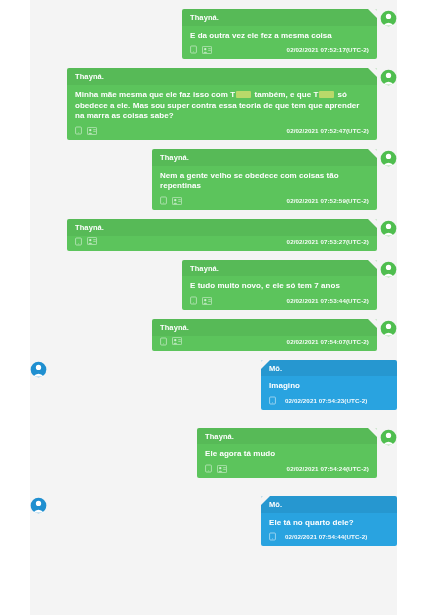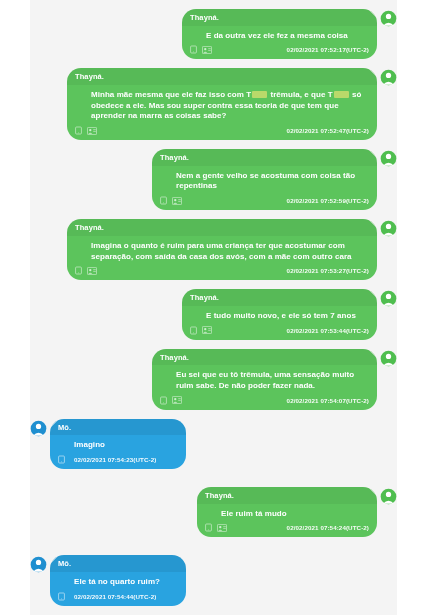--- a/index.html
+++ b/index.html
@@ -26,39 +26,39 @@
   }
 
   .msg-row {
     position: relative;
     width: 100%;
     display: flex;
     align-items: flex-start;
     margin-bottom: 9px;
   }
   .msg-row.out { justify-content: flex-end; padding-right: 0; }
-  .msg-row.in  { justify-content: flex-start; padding-left: 0; }
+  .msg-row.in  { justify-content: space-between; padding-left: 0; gap: 39px; }
 
   
   .avatar {
     width: 17px;
     height: 17px;
     border-radius: 50%;
     flex: 0 0 auto;
     position: relative;
     margin-top: 1px;
   }
   .avatar svg { display: block; width: 17px; height: 17px; }
   .avatar.green-av { margin-left: 3px; }
   .avatar.blue-av  { margin-right: 3px; }
 
   
   .bubble {
     position: relative;
-    border-radius: 14px;
+    border-radius: 2px;
     color: #ffffff;
     overflow: hidden;
     box-sizing: border-box;
   }
   .bubble.green { background: #5cc45c; }
   .bubble.blue  { background: #29a3e0; }
 
   
   .bubble.green::before {
     content: "";
@@ -86,21 +86,20 @@
     letter-spacing: 0.1px;
   }
   .bubble.blue .bubble-sender { background: rgba(0,0,0,0.07); }
 
   .bubble-body {
     font-size: 8px;
     font-weight: bold;
     line-height: 1.35;
     padding: 5px 9px 3px 8px;
     letter-spacing: 0.05px;
-    margin-left: 16px;
   }
   .bubble-body .redacted {
     display: inline-block;
     width: 15px;
     height: 7px;
     background: #b9d96a;
     vertical-align: -1px;
     margin: 0 1px;
     border-radius: 1px;
   }
@@ -165,21 +164,21 @@
           <circle cx="10" cy="10" r="9.2" fill="#4fbe4f"></circle>
           <circle cx="10" cy="7.6" r="3.1" fill="#ffffff"></circle>
           <path d="M3.6 18.4 Q10 11.4 16.4 18.4 Z" fill="#ffffff"></path>
         </svg>
     </span>
   </div>
 
   <div class="msg-row out">
     <div class="bubble green w-full">
       <div class="bubble-sender">Thayná.</div>
-      <div class="bubble-body"><span>Minha mãe mesma que ele faz isso com T</span><span class="redacted"></span><span> trêmula, e que T</span><span class="redacted"></span><span> só obedece a ele. Mas sou super contra essa teoria de que tem que aprender na marra as coisas sabe?</span></div>
+      <div class="bubble-body"><span>Minha mãe mesma que ele faz isso com T</span><span class="redacted"></span><span> também, e que T</span><span class="redacted"></span><span> só obedece a ele. Mas sou super contra essa teoria de que tem que aprender na marra as coisas sabe?</span></div>
       <div class="bubble-footer">
         <span class="footer-icons">
           <svg viewBox="0 0 12 14" width="7" height="9">
               <rect x="1" y="1" width="10" height="12" rx="1.6" fill="none" stroke="rgba(255,255,255,0.75)" stroke-width="1.1"></rect>
               <circle cx="6" cy="11" r="0.7" fill="rgba(255,255,255,0.75)"></circle>
             </svg>
           <svg viewBox="0 0 16 13" width="10" height="8">
               <rect x="0.6" y="0.6" width="14.8" height="11.8" rx="1.5" fill="none" stroke="rgba(255,255,255,0.72)" stroke-width="1.1"></rect>
               <circle cx="5.2" cy="5" r="1.9" fill="rgba(255,255,255,0.72)"></circle>
               <path d="M1.9 11 Q5.2 7.4 8.5 11 Z" fill="rgba(255,255,255,0.72)"></path>
@@ -195,21 +194,21 @@
           <circle cx="10" cy="10" r="9.2" fill="#4fbe4f"></circle>
           <circle cx="10" cy="7.6" r="3.1" fill="#ffffff"></circle>
           <path d="M3.6 18.4 Q10 11.4 16.4 18.4 Z" fill="#ffffff"></path>
         </svg>
     </span>
   </div>
 
   <div class="msg-row out">
     <div class="bubble green w-xl">
       <div class="bubble-sender">Thayná.</div>
-      <div class="bubble-body">Nem a gente velho se acostuma com coisa tão repentinas</div>
+      <div class="bubble-body">Nem a gente velho se obedece com coisas tão repentinas</div>
       <div class="bubble-footer">
         <span class="footer-icons">
           <svg viewBox="0 0 12 14" width="7" height="9">
               <rect x="1" y="1" width="10" height="12" rx="1.6" fill="none" stroke="rgba(255,255,255,0.75)" stroke-width="1.1"></rect>
               <circle cx="6" cy="11" r="0.7" fill="rgba(255,255,255,0.75)"></circle>
             </svg>
           <svg viewBox="0 0 16 13" width="10" height="8">
               <rect x="0.6" y="0.6" width="14.8" height="11.8" rx="1.5" fill="none" stroke="rgba(255,255,255,0.72)" stroke-width="1.1"></rect>
               <circle cx="5.2" cy="5" r="1.9" fill="rgba(255,255,255,0.72)"></circle>
               <path d="M1.9 11 Q5.2 7.4 8.5 11 Z" fill="rgba(255,255,255,0.72)"></path>
@@ -225,21 +224,20 @@
           <circle cx="10" cy="10" r="9.2" fill="#4fbe4f"></circle>
           <circle cx="10" cy="7.6" r="3.1" fill="#ffffff"></circle>
           <path d="M3.6 18.4 Q10 11.4 16.4 18.4 Z" fill="#ffffff"></path>
         </svg>
     </span>
   </div>
 
   <div class="msg-row out">
     <div class="bubble green w-full">
       <div class="bubble-sender">Thayná.</div>
-      <div class="bubble-body">Imagina o quanto é ruim para uma criança ter que acostumar com separação, com saída da casa dos avós, com a mãe com outro cara</div>
       <div class="bubble-footer">
         <span class="footer-icons">
           <svg viewBox="0 0 12 14" width="7" height="9">
               <rect x="1" y="1" width="10" height="12" rx="1.6" fill="none" stroke="rgba(255,255,255,0.75)" stroke-width="1.1"></rect>
               <circle cx="6" cy="11" r="0.7" fill="rgba(255,255,255,0.75)"></circle>
             </svg>
           <svg viewBox="0 0 16 13" width="10" height="8">
               <rect x="0.6" y="0.6" width="14.8" height="11.8" rx="1.5" fill="none" stroke="rgba(255,255,255,0.72)" stroke-width="1.1"></rect>
               <circle cx="5.2" cy="5" r="1.9" fill="rgba(255,255,255,0.72)"></circle>
               <path d="M1.9 11 Q5.2 7.4 8.5 11 Z" fill="rgba(255,255,255,0.72)"></path>
@@ -285,21 +283,20 @@
           <circle cx="10" cy="10" r="9.2" fill="#4fbe4f"></circle>
           <circle cx="10" cy="7.6" r="3.1" fill="#ffffff"></circle>
           <path d="M3.6 18.4 Q10 11.4 16.4 18.4 Z" fill="#ffffff"></path>
         </svg>
     </span>
   </div>
 
   <div class="msg-row out">
     <div class="bubble green w-xl">
       <div class="bubble-sender">Thayná.</div>
-      <div class="bubble-body">Eu sei que eu tô trêmula, uma sensação muito ruim sabe. De não poder fazer nada.</div>
       <div class="bubble-footer">
         <span class="footer-icons">
           <svg viewBox="0 0 12 14" width="7" height="9">
               <rect x="1" y="1" width="10" height="12" rx="1.6" fill="none" stroke="rgba(255,255,255,0.75)" stroke-width="1.1"></rect>
               <circle cx="6" cy="11" r="0.7" fill="rgba(255,255,255,0.75)"></circle>
             </svg>
           <svg viewBox="0 0 16 13" width="10" height="8">
               <rect x="0.6" y="0.6" width="14.8" height="11.8" rx="1.5" fill="none" stroke="rgba(255,255,255,0.72)" stroke-width="1.1"></rect>
               <circle cx="5.2" cy="5" r="1.9" fill="rgba(255,255,255,0.72)"></circle>
               <path d="M1.9 11 Q5.2 7.4 8.5 11 Z" fill="rgba(255,255,255,0.72)"></path>
@@ -340,21 +337,21 @@
         <span class="bubble-time">02/02/2021 07:54:23(UTC-2)</span>
       </div>
     </div>
   </div>
 
   <div class="spacer"></div>
 
   <div class="msg-row out">
     <div class="bubble green w-wide">
       <div class="bubble-sender">Thayná.</div>
-      <div class="bubble-body">Ele ruim tá mudo</div>
+      <div class="bubble-body">Ele agora tá mudo</div>
       <div class="bubble-footer">
         <span class="footer-icons">
           <svg viewBox="0 0 12 14" width="7" height="9">
               <rect x="1" y="1" width="10" height="12" rx="1.6" fill="none" stroke="rgba(255,255,255,0.75)" stroke-width="1.1"></rect>
               <circle cx="6" cy="11" r="0.7" fill="rgba(255,255,255,0.75)"></circle>
             </svg>
           <svg viewBox="0 0 16 13" width="10" height="8">
               <rect x="0.6" y="0.6" width="14.8" height="11.8" rx="1.5" fill="none" stroke="rgba(255,255,255,0.72)" stroke-width="1.1"></rect>
               <circle cx="5.2" cy="5" r="1.9" fill="rgba(255,255,255,0.72)"></circle>
               <path d="M1.9 11 Q5.2 7.4 8.5 11 Z" fill="rgba(255,255,255,0.72)"></path>
@@ -379,21 +376,21 @@
   <div class="msg-row in">
     <span class="avatar blue-av">
       <svg viewBox="0 0 20 20">
           <circle cx="10" cy="10" r="9.2" fill="#1f8fd0"></circle>
           <circle cx="10" cy="7.6" r="3.1" fill="#ffffff"></circle>
           <path d="M3.6 18.4 Q10 11.4 16.4 18.4 Z" fill="#ffffff"></path>
         </svg>
     </span>
     <div class="bubble blue w-narrow">
       <div class="bubble-sender">Mô.</div>
-      <div class="bubble-body">Ele tá no quarto ruim?</div>
+      <div class="bubble-body">Ele tá no quarto dele?</div>
       <div class="bubble-footer">
         <span class="footer-icons">
           <svg viewBox="0 0 12 14" width="7" height="9">
               <rect x="1" y="1" width="10" height="12" rx="1.6" fill="none" stroke="rgba(255,255,255,0.8)" stroke-width="1.1"></rect>
               <circle cx="6" cy="11" r="0.7" fill="rgba(255,255,255,0.8)"></circle>
             </svg>
         </span>
         <span class="bubble-time">02/02/2021 07:54:44(UTC-2)</span>
       </div>
     </div>

